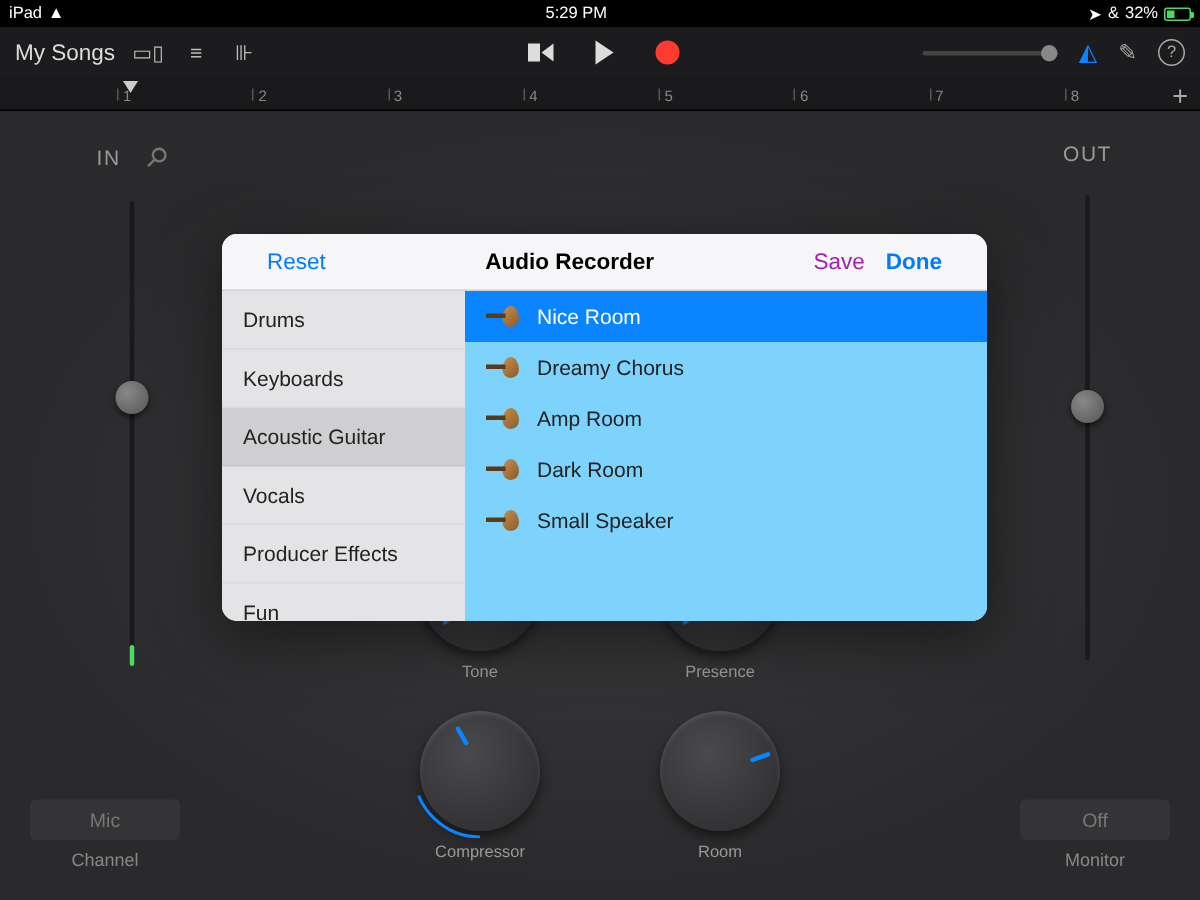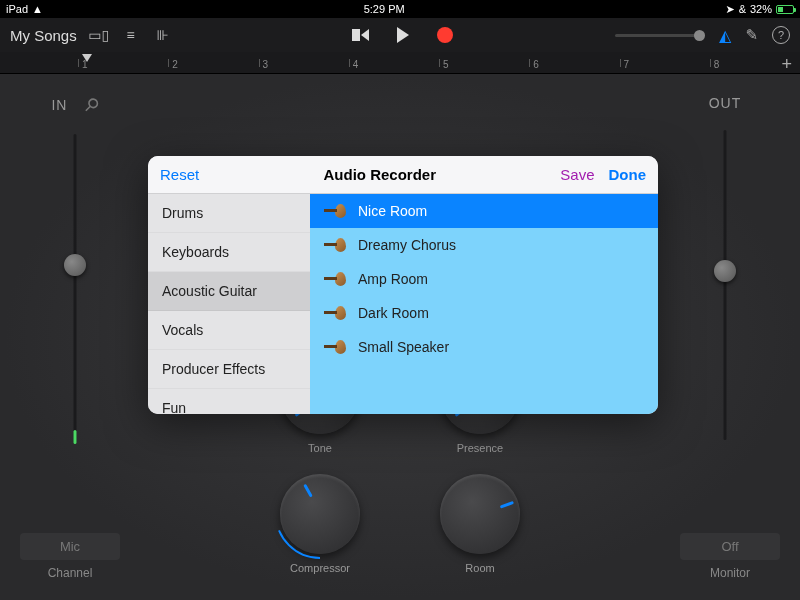--- a/index.html
+++ b/index.html
@@ -25,21 +25,21 @@
 .vol-track{width:90px;height:3px;background:#444;border-radius:2px;position:relative}
 .vol-thumb{position:absolute;right:0;top:-4px;width:11px;height:11px;border-radius:50%;background:#888}
 .tuner-icon{color:#0a84ff;font-size:16px}
 .wrench-icon,.help-icon{color:#aaa;font-size:15px}
 .help-icon{width:18px;height:18px;border:1px solid #aaa;border-radius:50%;display:flex;align-items:center;justify-content:center;font-size:11px}
 .ruler{height:22px;background:#1a1a1c;border-bottom:1px solid #000;display:flex;align-items:flex-end;position:relative;padding-left:78px}
 .ruler .tick{flex:1;border-left:1px solid #555;height:8px;font-size:10px;color:#888;padding-left:3px;position:relative;top:-6px}
 .playhead{position:absolute;left:82px;top:2px;width:0;height:0;border-left:5px solid transparent;border-right:5px solid transparent;border-top:8px solid #ccc}
 .add-track{position:absolute;right:8px;top:2px;color:#aaa;font-size:18px;cursor:pointer}
 .main{position:relative;height:526px;background:radial-gradient(ellipse at center,#3a3a3c 0%,#2a2a2c 70%)}
-.in-section{position:absolute;left:0;top:20px;width:150px;text-align:left}
+.in-section{position:absolute;left:13px;top:20px;width:150px;text-align:left}
 .out-section{position:absolute;right:0;top:20px;width:150px;text-align:center}
 .io-label{color:#999;font-size:14px;letter-spacing:1px}
 .in-row{display:flex;justify-content:center;gap:18px;align-items:center}
 .plug-icon{color:#777;font-size:18px;transform:rotate(45deg)}
 .vslider{position:relative;width:30px;height:310px;margin:18px auto 0}
 .vslider-track{position:absolute;left:50%;transform:translateX(-50%);width:3px;height:100%;background:#1a1a1c;border-radius:2px}
 .vslider-thumb{position:absolute;left:50%;transform:translateX(-50%);width:22px;height:22px;border-radius:50%;background:radial-gradient(circle at 35% 35%,#888,#555);box-shadow:0 2px 4px rgba(0,0,0,.6)}
 .vslider-glow{position:absolute;left:50%;bottom:0;transform:translateX(-50%);width:3px;height:14px;background:#4cd964;border-radius:2px}
 .knobs{position:absolute;left:50%;transform:translateX(-50%);top:280px;display:grid;grid-template-columns:1fr 1fr;gap:20px 80px}
 .knob-wrap{text-align:center}
@@ -47,21 +47,21 @@
 .knob::before{content:"";position:absolute;inset:-4px;border-radius:50%;border:2px solid transparent}
 .knob-ind{position:absolute;left:50%;top:6px;width:3px;height:14px;background:#0a84ff;border-radius:2px;transform-origin:50% 34px}
 .knob-arc{position:absolute;inset:-5px;border-radius:50%;border:2px solid #0a84ff;clip-path:polygon(0 70%,0 100%,50% 100%,50% 50%)}
 .knob-label{color:#999;font-size:11px;margin-top:8px}
 .bottom-btn{position:absolute;bottom:20px;width:100px;text-align:center}
 .bottom-btn.left{left:20px}
 .bottom-btn.right{right:20px}
 .bottom-btn .pill{background:rgba(60,60,62,.6);color:#777;padding:6px 0;border-radius:4px;font-size:13px}
 .bottom-btn .sub{color:#888;font-size:12px;margin-top:6px}
 .popover{position:absolute;left:148px;top:82px;width:510px;background:#e9e9eb;border-radius:10px;box-shadow:0 10px 40px rgba(0,0,0,.5);overflow:hidden}
-.pop-header{display:flex;align-items:center;padding:10px 12px;background:#f6f6f8;border-bottom:1px solid #d0d0d2}
+.pop-header{display:flex;align-items:center;padding:10px 30px;background:#f6f6f8;border-bottom:1px solid #d0d0d2}
 .pop-header .reset{color:#007aff;font-size:15px;cursor:pointer}
 .pop-header .ptitle{flex:1;text-align:center;font-weight:700;font-size:15px}
 .pop-header .save{color:#a21caf;font-size:15px;margin-right:14px;cursor:pointer}
 .pop-header .done{color:#007aff;font-size:15px;font-weight:600;cursor:pointer}
 .pop-body{display:flex;height:220px}
 .cat-list{width:162px;background:#e4e4e6}
 .cat-item{padding:11px 14px;font-size:14px;color:#222;cursor:pointer;border-bottom:1px solid rgba(0,0,0,.04)}
 .cat-item.sel{background:#cfcfd1}
 .preset-list{flex:1;background:#7dd3fc}
 .preset-item{display:flex;align-items:center;gap:12px;padding:9px 14px;font-size:14px;color:#222;cursor:pointer}

